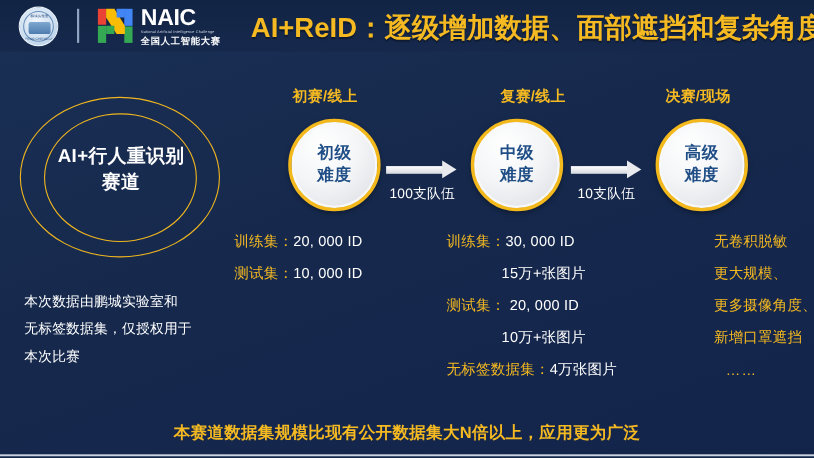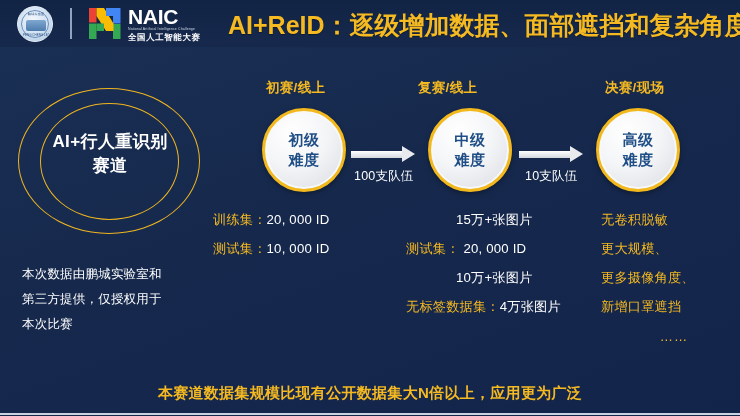--- a/index.html
+++ b/index.html
@@ -171,21 +171,21 @@
   
   .stage-head {
     position: absolute;
     color: #f5b921;
     font-size: 13.5px;
     font-weight: bold;
     letter-spacing: .3px;
     white-space: nowrap;
   }
   .stage-head.s1 { left: 266px; top: 79px; }
-  .stage-head.s2 { left: 418px; top: 79px; }
+  .stage-head.s2 { left: 455px; top: 79px; }
   .stage-head.s3 { left: 605px; top: 79px; }
 
   
   .diff-circle {
     position: absolute;
     width: 84px; height: 84px;
     border-radius: 50%;
     background:
       radial-gradient(circle at 36% 28%, #ffffff 0%, #f4f5f7 45%, #d8dbe0 100%);
     border: 3px solid #f2b81c;
@@ -254,20 +254,21 @@
   .d-row .lbl { color: #f5b921; }
   .d-row .val { color: #ffffff; }
   .d-row.indent { padding-left: 42px; }
   .data-col.d2 .d-row.indent { padding-left: 50px; }
 
   .d-row.feature {
     color: #f5b921;
     font-size: 13.2px;
     line-height: 29px;
     font-weight: normal;
+    margin-left: 48px;
   }
   .d-ellipsis {
     color: #f5b921;
     font-size: 13.2px;
     text-align: center;
     letter-spacing: 1px;
     padding-top: 8px;
     padding-left: 18px;
   }
 
@@ -328,21 +329,21 @@
 
   <div class="left-circle-outer"></div>
   <div class="left-circle-inner"></div>
   <div class="left-circle-label">
     <div>AI+行人重识别</div>
     <div>赛道</div>
   </div>
 
   <div class="left-note">
     <div>本次数据由鹏城实验室和</div>
-    <div>第三方提供，仅授权用于</div>
+    <div>无标签数据集，仅授权用于</div>
     <div>本次比赛</div>
   </div>
 
   <div class="stage-head s1">初赛/线上</div>
   <div class="stage-head s2">复赛/线上</div>
   <div class="stage-head s3">决赛/现场</div>
 
   <div class="diff-circle c1">
     <div class="diff-label">
       <div>初级</div>
@@ -379,20 +380,23 @@
   <div class="data-col d1">
     <div class="d-row">
       <span class="lbl">训练集：</span><span class="val">20, 000 ID</span>
     </div>
     <div class="d-row">
       <span class="lbl">测试集：</span><span class="val">10, 000 ID</span>
     </div>
   </div>
 
   <div class="data-col d2">
+    <div class="d-row">
+      <span class="lbl">训练集：</span><span class="val">30, 000 ID</span>
+    </div>
     <div class="d-row indent">
       <span class="val">15万+张图片</span>
     </div>
     <div class="d-row">
       <span class="lbl">测试集： </span><span class="val">20, 000 ID</span>
     </div>
     <div class="d-row indent">
       <span class="val">10万+张图片</span>
     </div>
     <div class="d-row">

